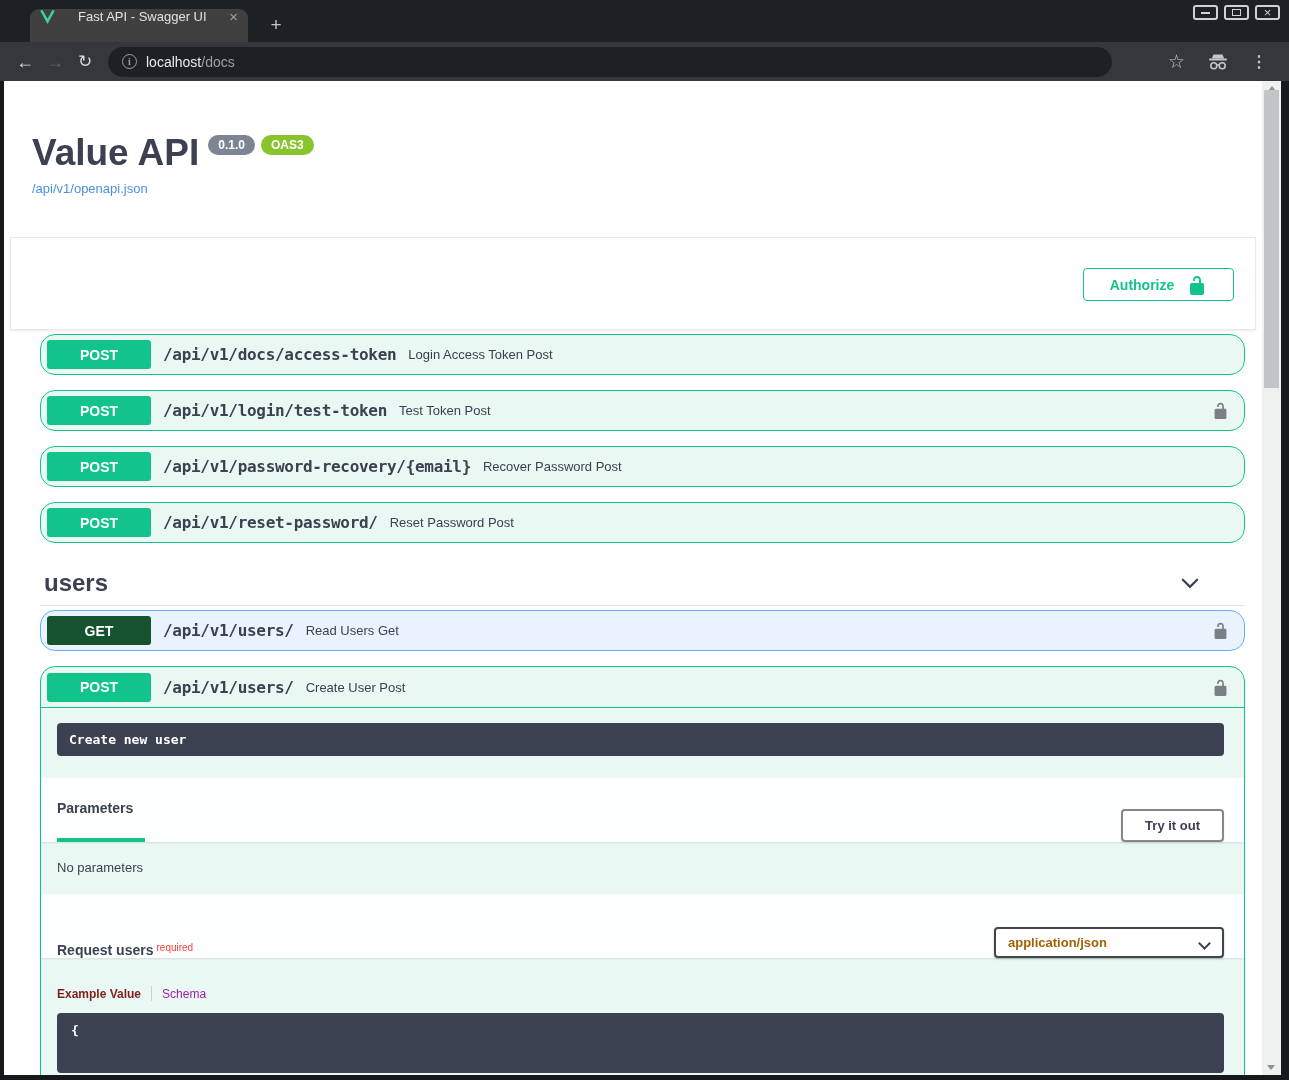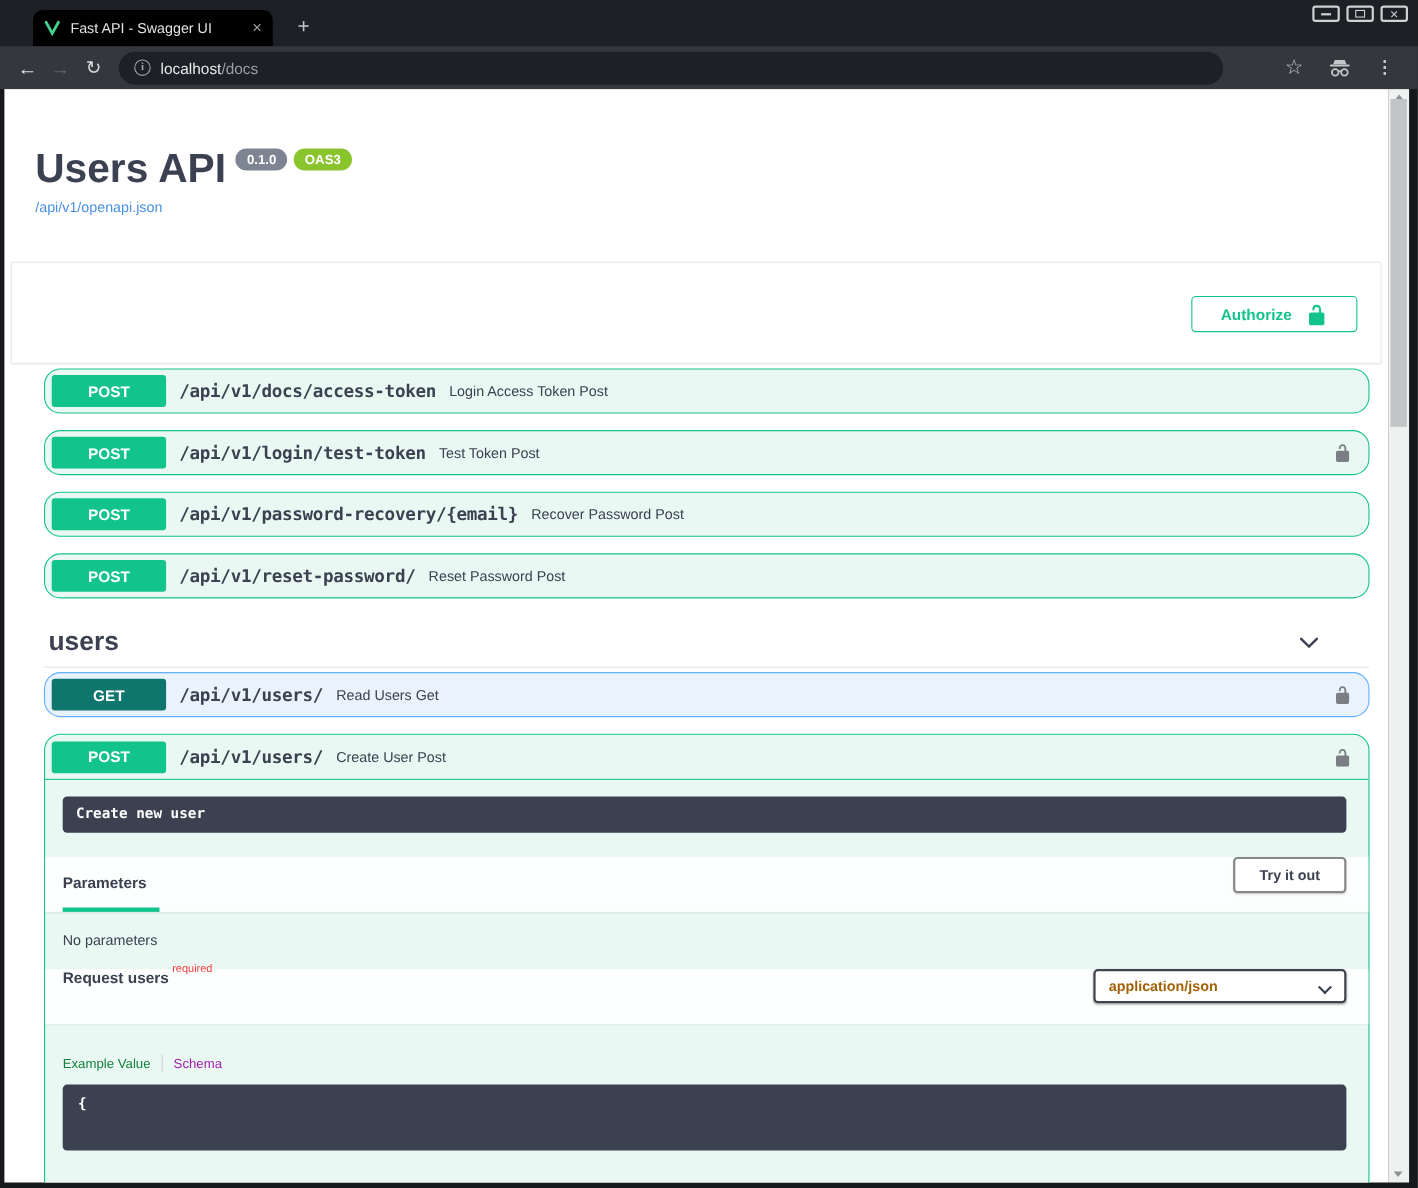--- a/index.html
+++ b/index.html
@@ -8,22 +8,22 @@
     font-family:"Liberation Sans", sans-serif;
     background:#17181b;
     position:relative;
     overflow:hidden;
   }
 
   
   .titlebar { position:absolute; left:0; top:0; width:100%; height:42px; background:#1d2024; }
   .tab {
     position:absolute; left:30px; top:9px; width:218px; height:33px;
-    background:#000000; border-radius:9px 9px 0 0;
-    display:flex; align-items:center; padding:0 10px; gap:9px;
+    background:#404040; border-radius:9px 9px 0 0;
+    display:flex; padding:0 10px; gap:23px;
   }
   .tab-title { color:#dfe1e5; font-size:13px; white-space:nowrap; overflow:hidden; flex:1; }
   .tab-close { color:#9aa0a6; font-size:15px; line-height:1; cursor:pointer; }
   .favicon-v { width:15px; height:15px; flex:none; }
   .newtab {
     position:absolute; left:263px; top:12px; width:26px; height:26px;
     color:#c0c3c7; font-size:19px; text-align:center; line-height:26px;
   }
   .win-controls { position:absolute; right:9px; top:5px; display:flex; gap:6px; }
   .win-btn {
@@ -115,38 +115,38 @@
   .opblock.get  { background:#eaf3fd; border:1px solid #61affe; }
   .opblock.expanded { display:block; height:auto; padding:0; }
   .opblock-summary { display:flex; align-items:center; padding:6px; height:41px; cursor:pointer; }
   .opblock.expanded .opblock-summary { border-bottom:1px solid #12c48b; }
   .method-badge {
     width:104px; height:29px; border-radius:3px; flex:none;
     color:#fff; font-weight:700; font-size:14px;
     display:flex; align-items:center; justify-content:center;
   }
   .post .method-badge { background:#12c48b; }
-  .get  .method-badge { background:#0f766e; }
+  .get  .method-badge { background:#14532d; }
   .op-path {
     margin-left:12px; font-family:"DejaVu Sans Mono", monospace;
     font-weight:700; font-size:16px; color:#3b4151; letter-spacing:-0.3px;
   }
   .op-summary { margin-left:12px; font-size:13px; color:#3b4151; }
   .lock-btn { margin-left:auto; margin-right:9px; display:flex; cursor:pointer; }
 
   .opblock-body { padding-bottom:40px; }
   .op-desc {
     margin:15px 20px 0 16px; background:#3b4151; border-radius:4px;
     padding:9px 12px; color:#fff; font-family:"DejaVu Sans Mono", monospace;
     font-weight:700; font-size:13px;
   }
   .section-header {
-    margin-top:22px; height:50px; background:rgba(255,255,255,.88);
+    margin-top:22px; height:64px; background:rgba(255,255,255,.88);
     box-shadow:0 1px 2px rgba(0,0,0,.1);
-    display:flex; align-items:flex-start; padding:0 20px 0 16px;
+    display:flex; align-items:flex-end; padding:0 20px 0 16px;
   }
   .param-tab {
     align-self:stretch; display:flex; align-items:center;
     font-size:14px; font-weight:700; color:#3b4151;
     border-bottom:4px solid #12c48b; padding-right:12px; cursor:pointer;
   }
   .tryout-btn {
     margin-left:auto; background:#fff; border:2px solid #878787; border-radius:4px;
     font-weight:700; font-size:13px; color:#3b4151; padding:7px 22px; cursor:pointer;
     box-shadow:0 1px 2px rgba(0,0,0,.1);
@@ -160,21 +160,21 @@
     display:flex; align-items:center; padding:0 34px 0 12px;
     font-weight:700; font-size:13px; color:#a16207; position:relative; cursor:pointer;
   }
   .media-select::after {
     content:""; position:absolute; right:13px; top:10px;
     width:7px; height:7px; border-right:2px solid #3b4151; border-bottom:2px solid #3b4151;
     transform:rotate(45deg);
   }
   .model-example { margin:28px 20px 0 16px; }
   .example-tabs { display:flex; align-items:center; font-size:12px; }
-  .tab-example { font-weight:400; color:#15803d; cursor:pointer; }
+  .tab-example { font-weight:700; color:#7f1d1d; cursor:pointer; }
   .tab-sep { width:1px; height:15px; background:#d0d0d0; margin:0 10px; }
   .tab-schema { color:#a21caf; cursor:pointer; }
   .code-block {
     margin-top:12px; background:#3b4151; border-radius:4px; height:60px;
     padding:10px 14px; color:#fff; font-family:"DejaVu Sans Mono", monospace;
     font-weight:700; font-size:13px;
   }
 </style>
 </head>
 <body>
@@ -217,21 +217,21 @@
       <path d="M9.8 12.2 q1.2 -1 2.4 0" fill="none" stroke="#c4c7ca" stroke-width="1.4"></path>
     </svg>
     <span class="kebab-icon">⋮</span>
   </div>
 </div>
 
 <div class="viewport">
 
   <div class="info">
     <div class="api-title">
-      <span>Users API</span>
+      <span>Value API</span>
       <span class="badges">
         <span class="pill version">0.1.0</span>
         <span class="pill oas">OAS3</span>
       </span>
     </div>
     <a class="spec-link" href="#">/api/v1/openapi.json</a>
   </div>
 
   <div class="scheme-container">
     <button class="authorize-btn">

